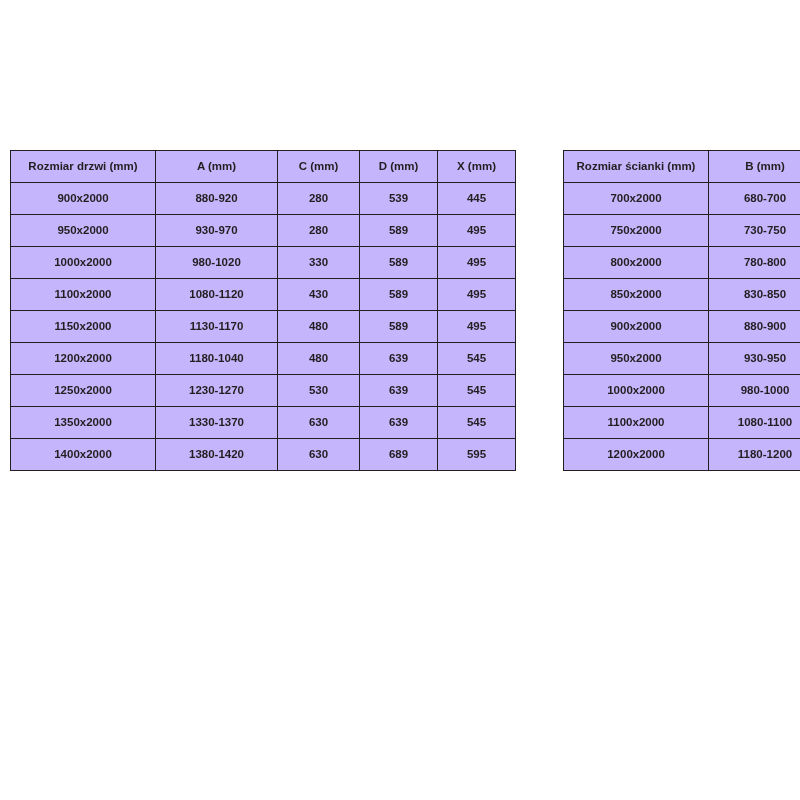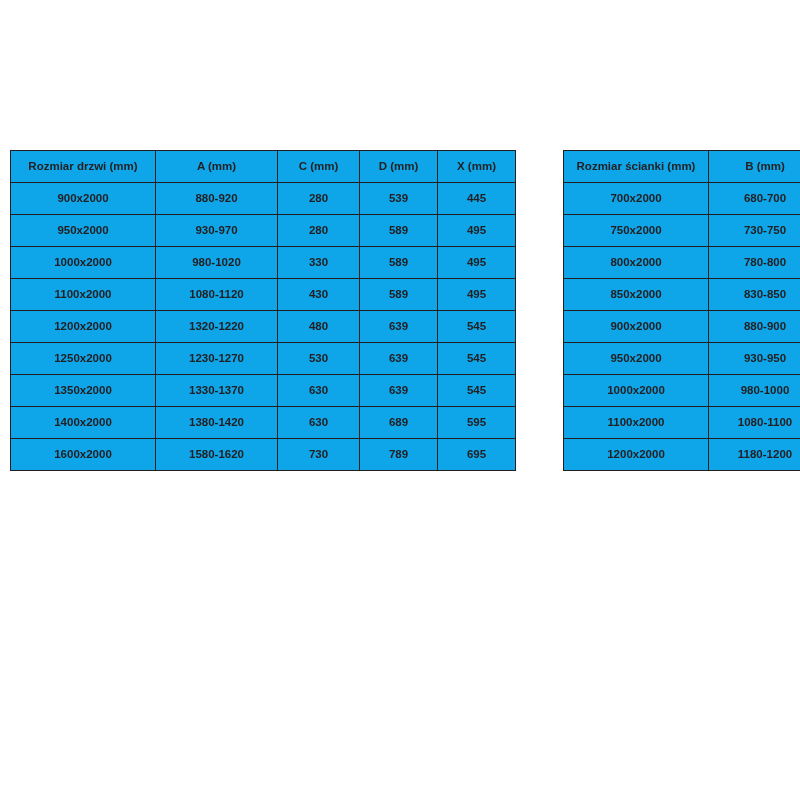--- a/index.html
+++ b/index.html
@@ -32,21 +32,21 @@
     flex: 0 0 auto;
   }
   .table-block.left {
     margin-left: 0px;
   }
   .table-block.right {
     margin-left: 47px;
   }
   table {
     border-collapse: collapse;
-    background: #0ea5e9;
+    background: #c4b5fd;
   }
   table td, table th {
     border: 1px solid #231f20;
     text-align: center;
     vertical-align: middle;
     font-size: 11.5px;
     font-weight: bold;
     color: #231f20;
     padding: 0;
     height: 31px;
@@ -110,22 +110,29 @@
             <td>495</td>
           </tr>
           <tr>
             <td>1100x2000</td>
             <td>1080-1120</td>
             <td>430</td>
             <td>589</td>
             <td>495</td>
           </tr>
           <tr>
+            <td>1150x2000</td>
+            <td>1130-1170</td>
+            <td>480</td>
+            <td>589</td>
+            <td>495</td>
+          </tr>
+          <tr>
             <td>1200x2000</td>
-            <td>1320-1220</td>
+            <td>1180-1040</td>
             <td>480</td>
             <td>639</td>
             <td>545</td>
           </tr>
           <tr>
             <td>1250x2000</td>
             <td>1230-1270</td>
             <td>530</td>
             <td>639</td>
             <td>545</td>
@@ -136,27 +143,20 @@
             <td>630</td>
             <td>639</td>
             <td>545</td>
           </tr>
           <tr>
             <td>1400x2000</td>
             <td>1380-1420</td>
             <td>630</td>
             <td>689</td>
             <td>595</td>
-          </tr>
-          <tr>
-            <td>1600x2000</td>
-            <td>1580-1620</td>
-            <td>730</td>
-            <td>789</td>
-            <td>695</td>
           </tr>
         </tbody>
       </table>
     </div>
 
     <div class="table-block right">
       <table class="t-wall">
         <colgroup>
           <col class="c0">
             <col class="c1">

